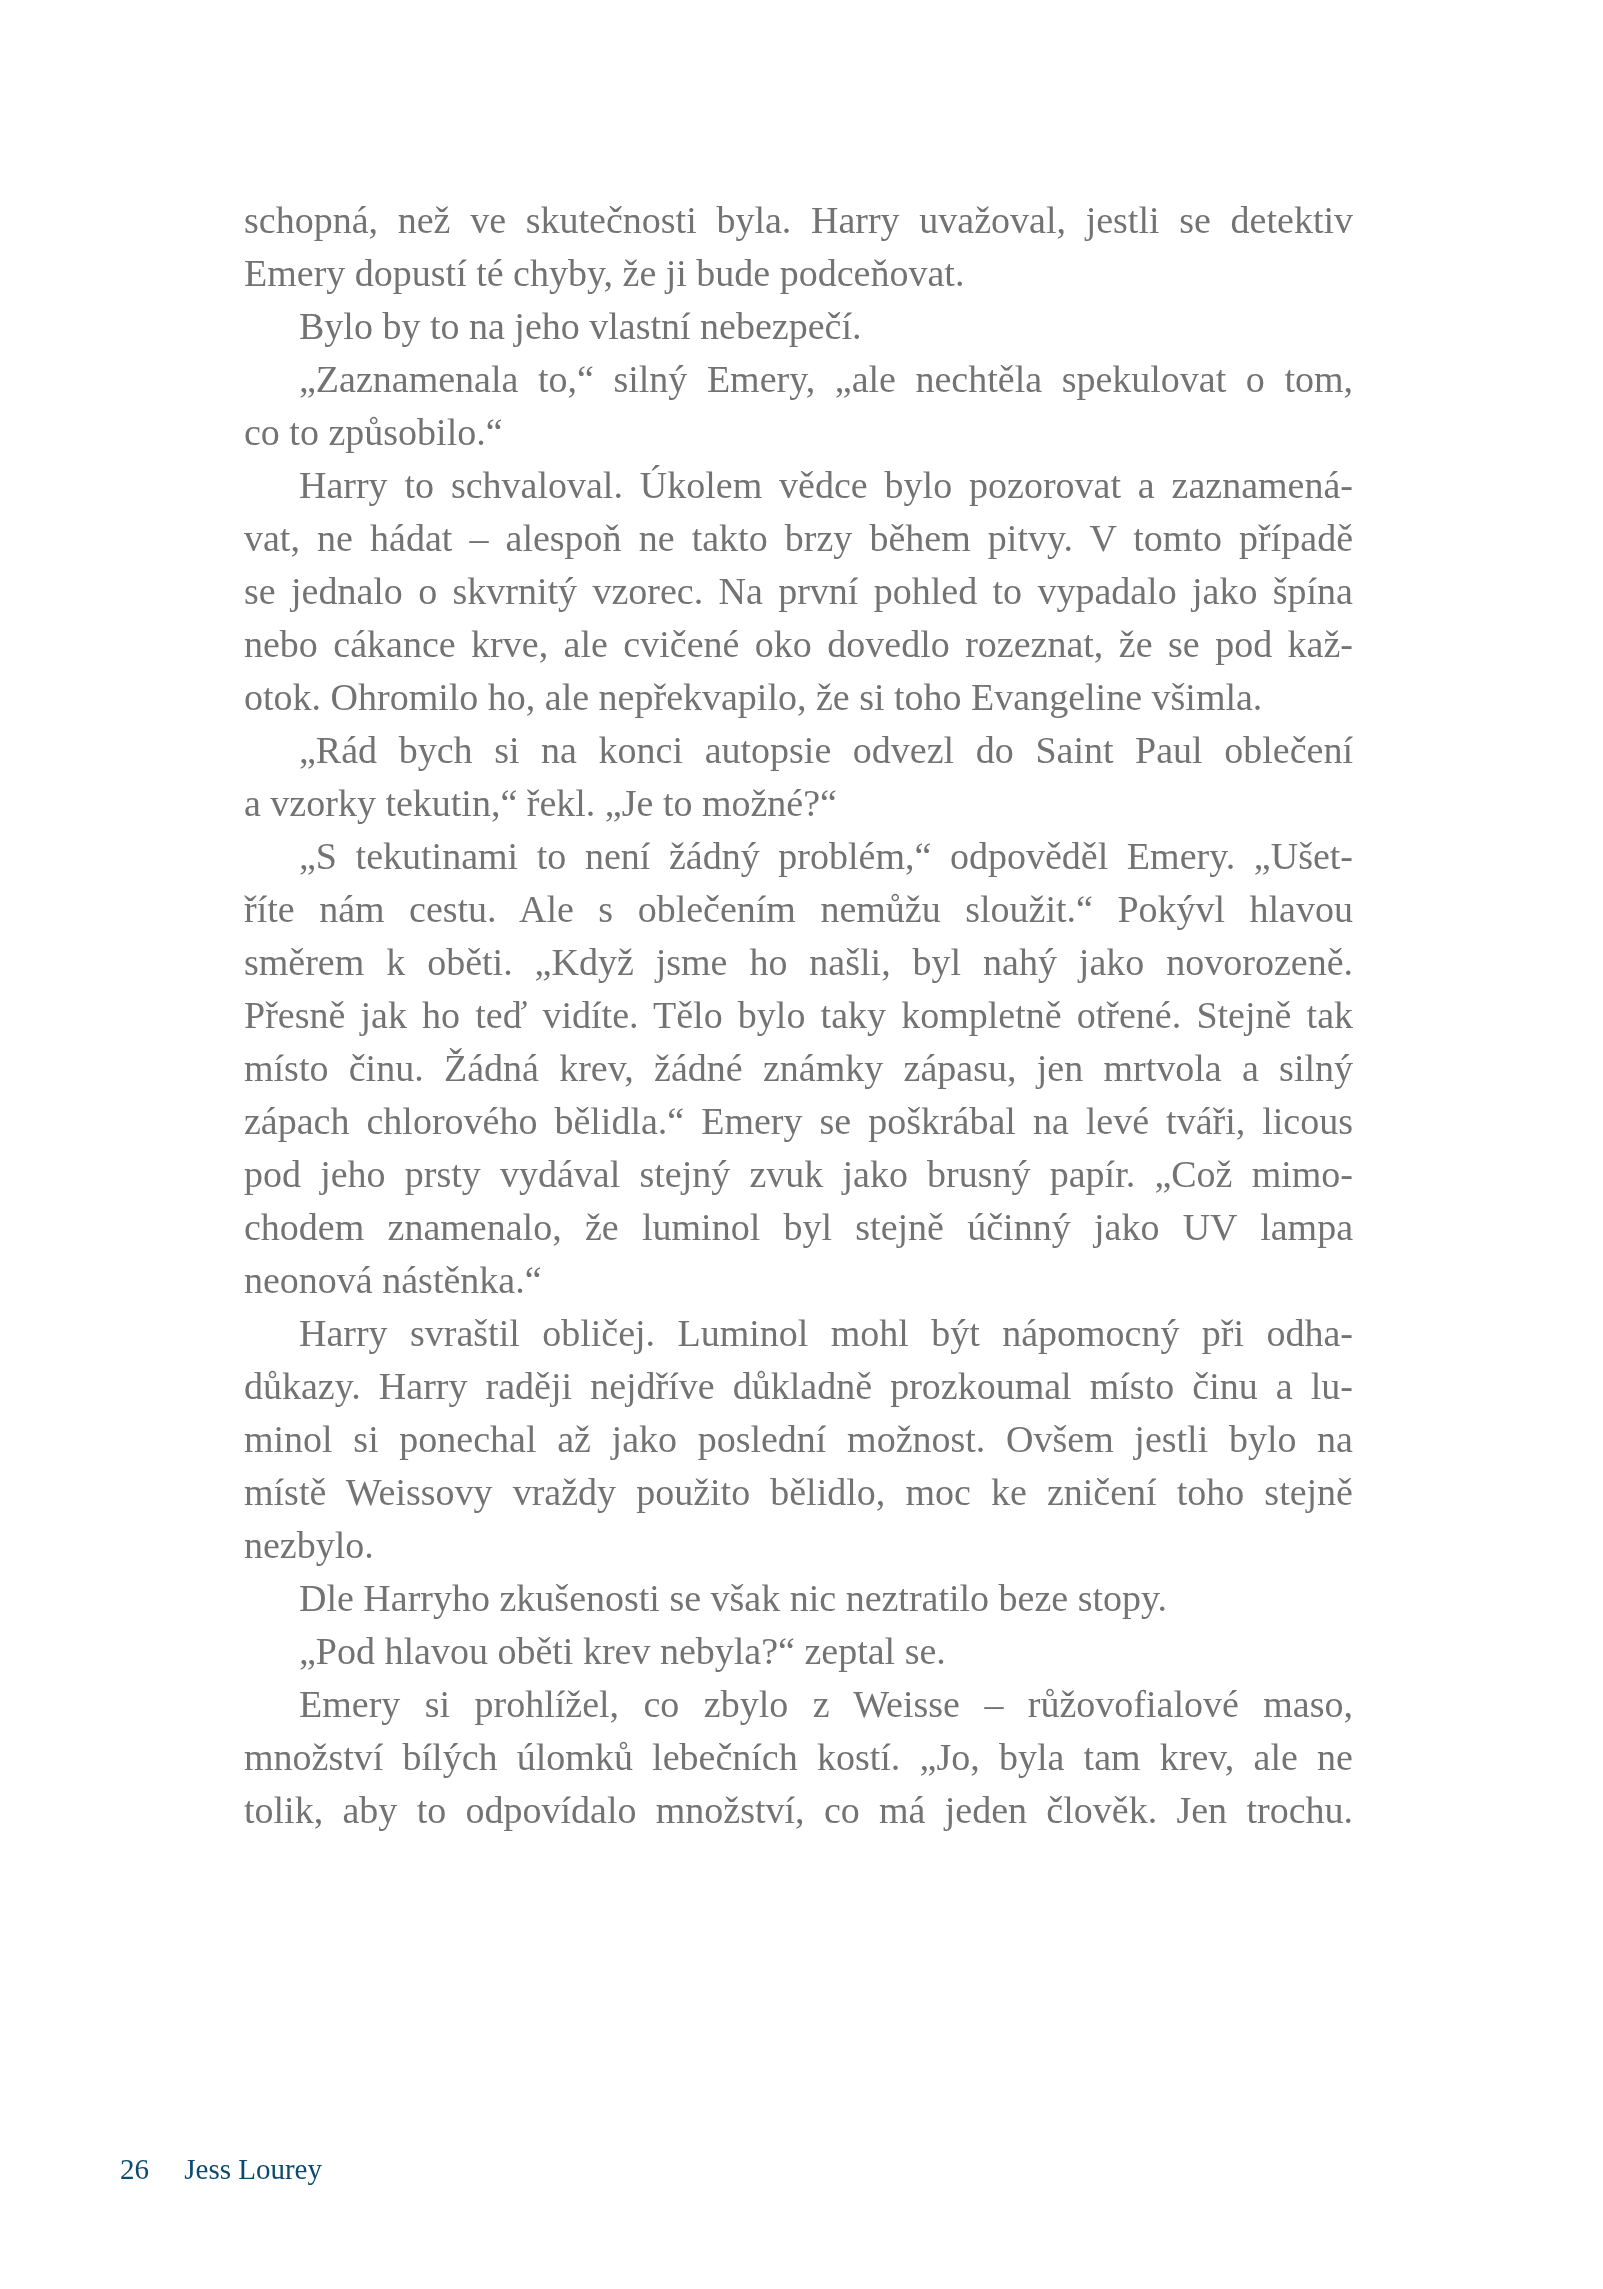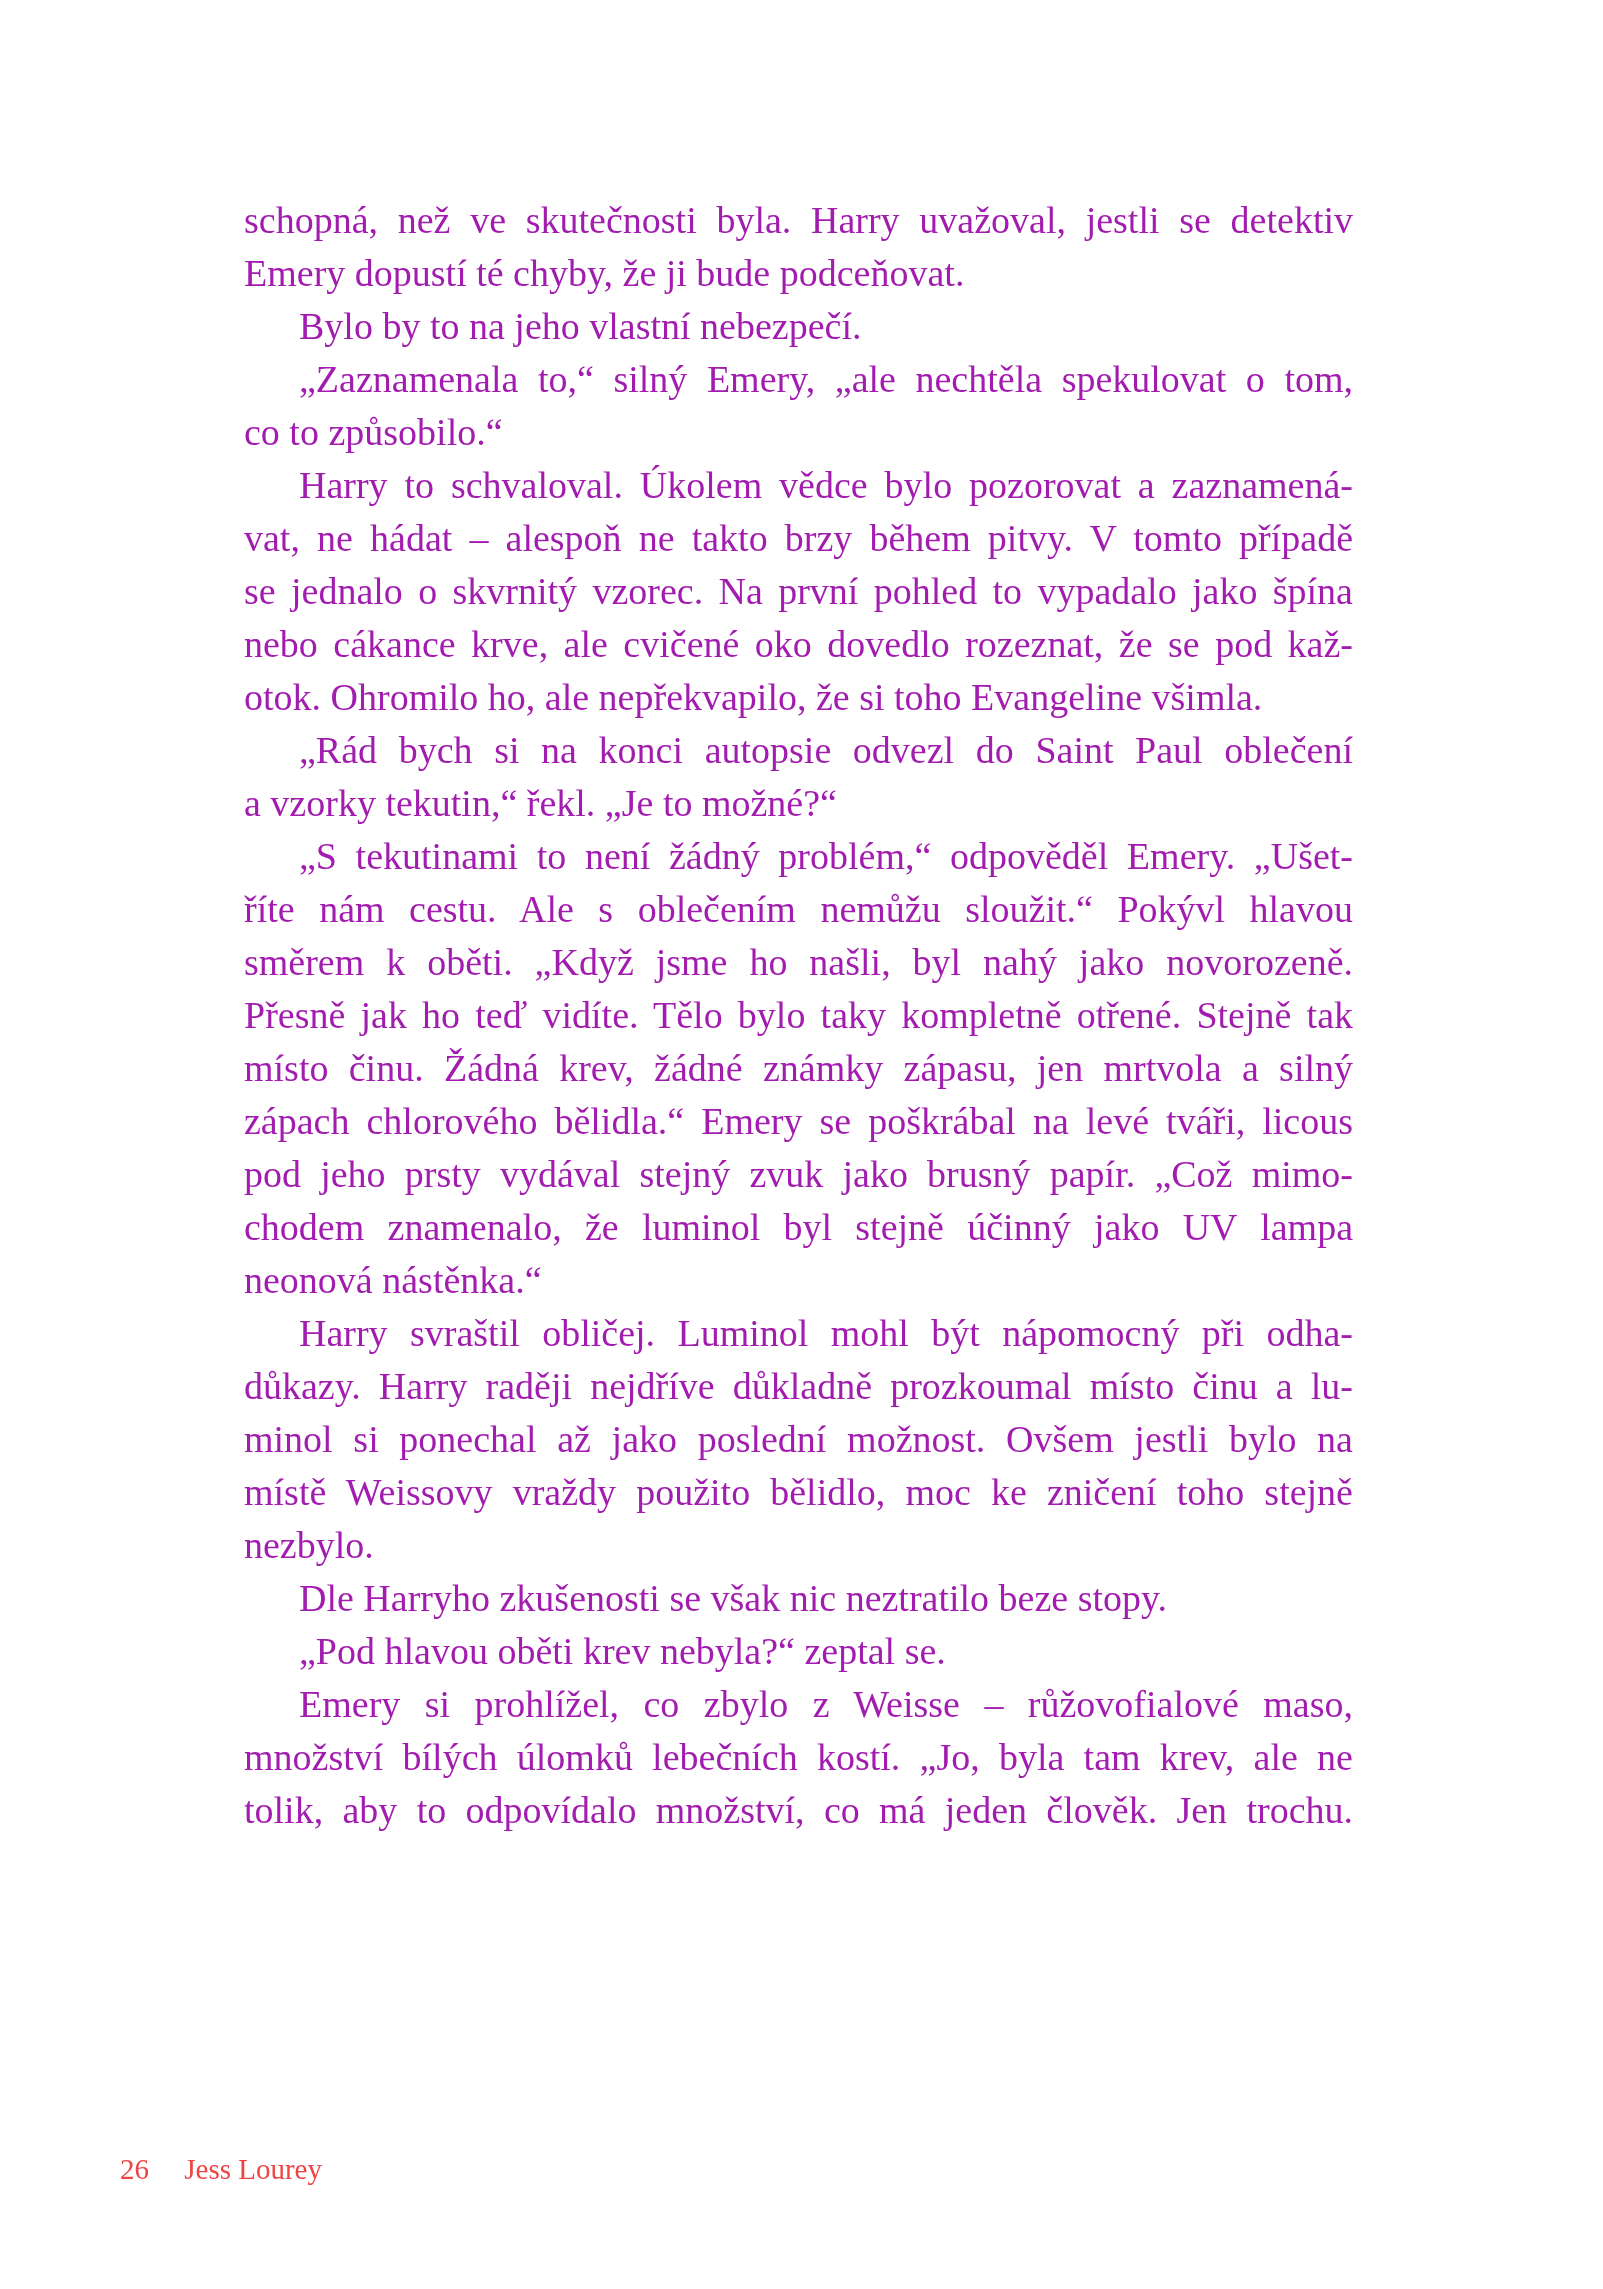--- a/index.html
+++ b/index.html
@@ -21,21 +21,21 @@
       background: #ffffff;
     }
     .text-block {
       position: absolute;
       left: 244px;
       top: 194px;
       width: 1109px;
       font-family: "Liberation Serif", "DejaVu Serif", serif;
       font-size: 38px;
       line-height: 53px;
-      color: #a21caf;
+      color: #737373;
     }
     .line {
       display: block;
       height: 53px;
       white-space: nowrap;
       text-align: justify;
       text-align-last: justify;
       overflow: visible;
     }
     .line.last {
@@ -43,21 +43,21 @@
     }
     .line.indent {
       padding-left: 55px;
     }
     .footer {
       position: absolute;
       left: 120px;
       top: 2153px;
       font-family: "Liberation Serif", "DejaVu Serif", serif;
       font-size: 29px;
-      color: #ef4444;
+      color: #0c4a6e;
       white-space: nowrap;
     }
     .footer .page-number {
       display: inline-block;
       margin-right: 28px;
     }
   </style>
 </head>
 <body>
 

